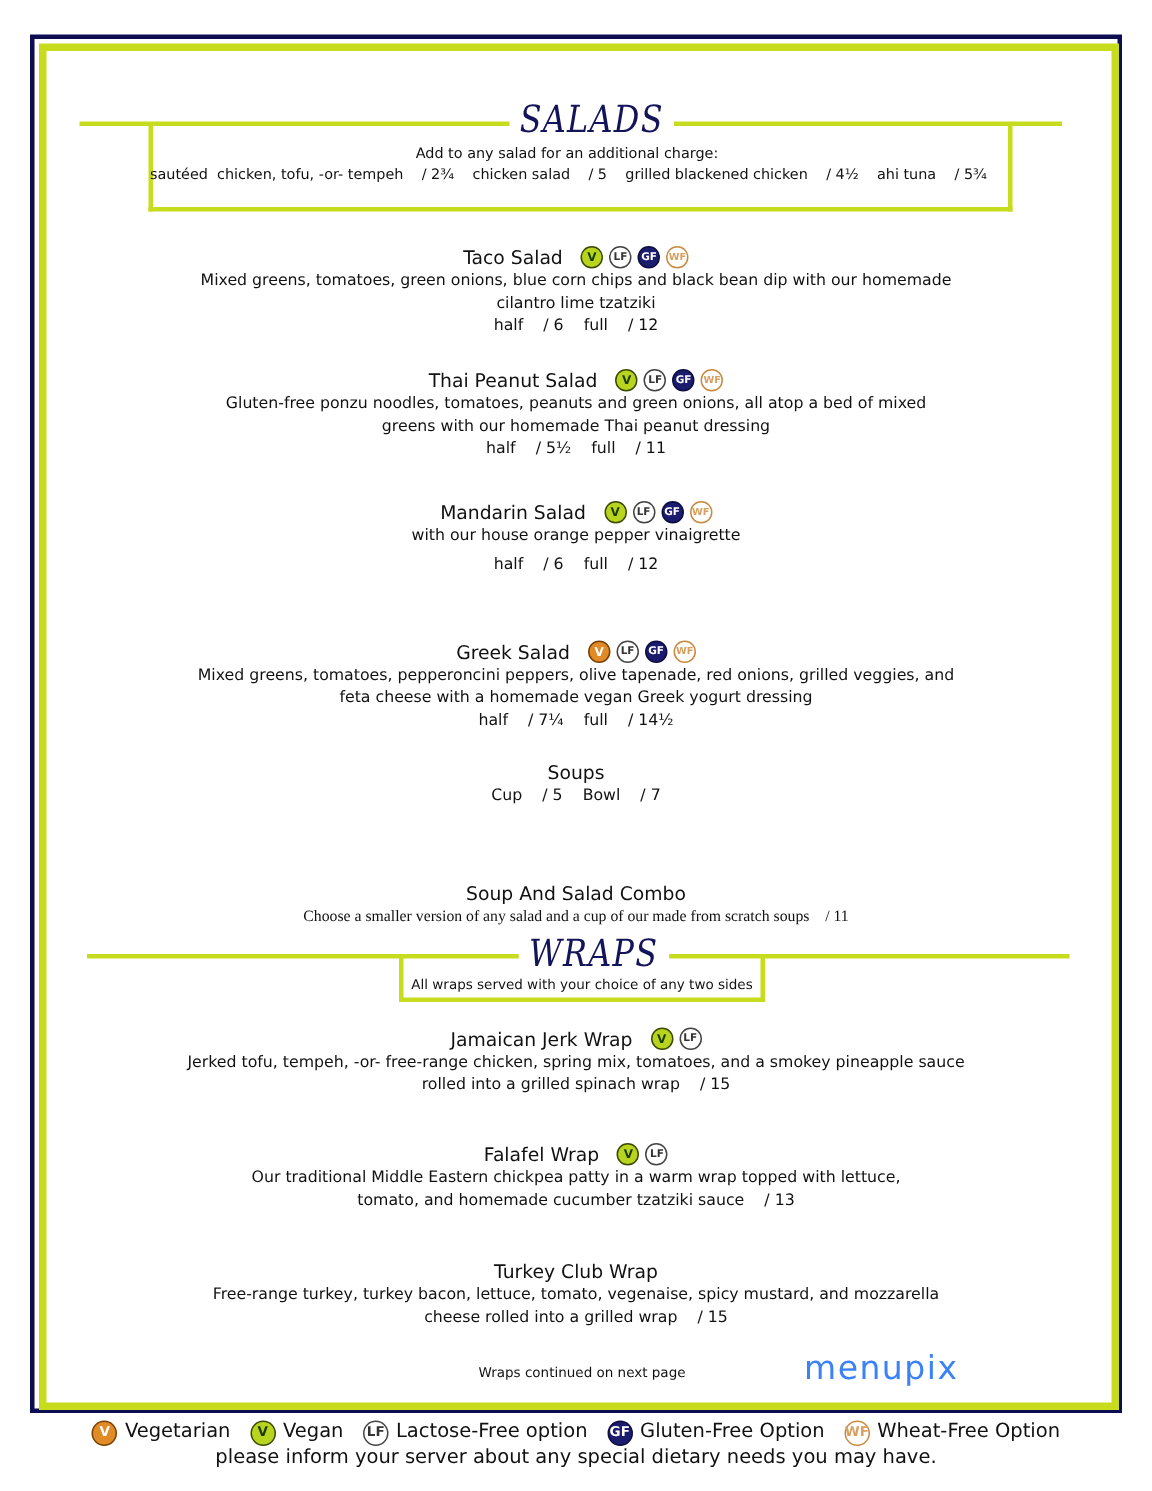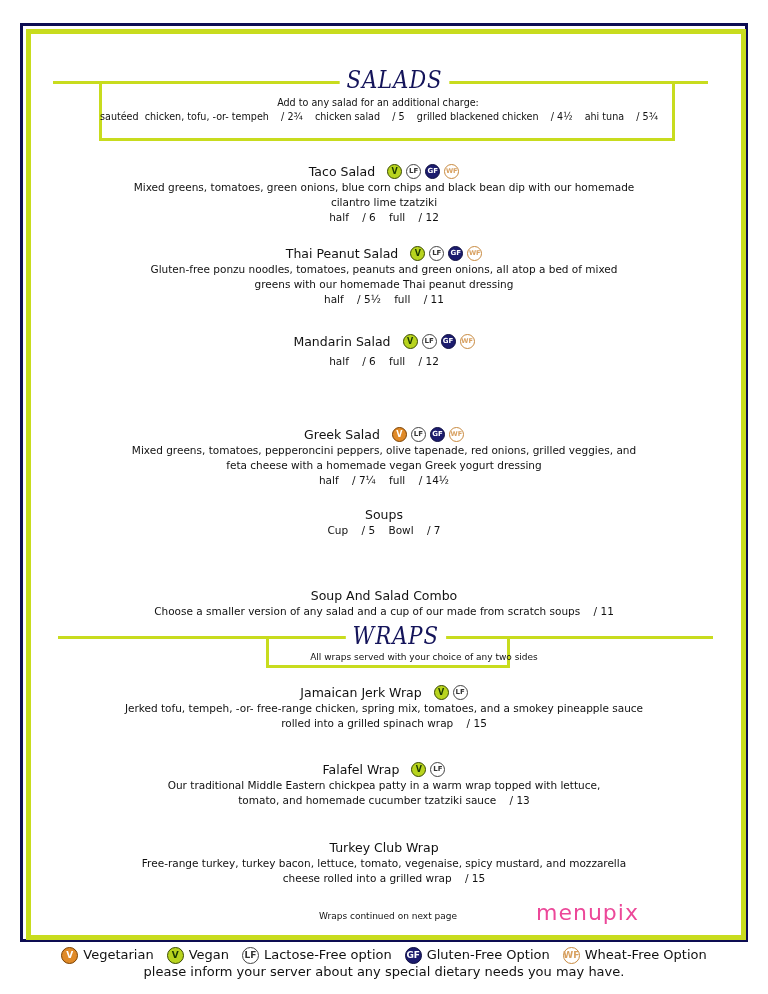--- a/index.html
+++ b/index.html
@@ -29,21 +29,21 @@
   .b-veg { background: #e08a28; color: #fff; border: 1.5px solid #7a4000; }
   .b-lf { background: #fff; color: #333; border: 1.5px solid #444; font-size: 7px; }
   .b-gf { background: #1c1c6e; color: #fff; border: 1.5px solid #0d0d40; font-size: 7px; }
   .b-wf { background: #fff; color: #d8a060; border: 1.5px solid #c88a40; font-size: 6.5px; }
   .note { position: absolute; text-align: center; font-size: 9px; }
   .legend { position: absolute; left: 0; width: 768px; top: 946px; text-align: center;
             font-size: 13px; line-height: 16px; }
   .legend .row { display: inline-flex; align-items: center; gap: 5px; }
   .legend .lg-label { margin-right: 8px; }
   .legend .badge { width: 17px; height: 17px; font-size: 9px; }
-  .watermark { position: absolute; left: 536px; top: 900px; font-size: 22px; color: #ec4899;
+  .watermark { position: absolute; left: 536px; top: 900px; font-size: 22px; color: #3b82f6;
                letter-spacing: 1px; font-family: "DejaVu Sans", sans-serif; text-align: right; }
 </style>
 </head>
 <body>
 
 <div class="outer"></div>
 <div class="inner"></div>
 
 <div class="hline" style="left:53px; top:81px; width:655px;"></div>
 <div class="box" style="left:99px; top:82px; width:570px; height:56px;"></div>
@@ -80,20 +80,21 @@
 </div>
 
 <div class="item" style="top:331px;">
   <div class="name">
       <span class="t">Mandarin Salad</span>
     <span class="badge b-v">V</span>
     <span class="badge b-lf">LF</span>
     <span class="badge b-gf">GF</span>
     <span class="badge b-wf">WF</span>
   </div>
+  <div class="desc">with our house orange pepper vinaigrette</div>
   <div class="price" style="white-space:pre; margin-top:4px;">half    / 6    full    / 12</div>
 </div>
 
 <div class="item" style="top:424px;">
   <div class="name">
       <span class="t">Greek Salad</span>
     <span class="badge b-veg">V</span>
     <span class="badge b-lf">LF</span>
     <span class="badge b-gf">GF</span>
     <span class="badge b-wf">WF</span>
@@ -107,27 +108,27 @@
   <div class="name">
       <span>Soups</span>
     </div>
   <div class="price" style="white-space:pre;">Cup    / 5    Bowl    / 7</div>
 </div>
 
 <div class="item" style="top:569px;margin-top:16px;">
   <div class="name">
       <span>Soup And Salad Combo</span>
     </div>
-  <div class="desc" style="white-space:pre;">Choose a smaller version of any salad and a cup of our made from scratch soups    / 11</div>
+  <div class="desc" style="white-space:pre;font-family:Liberation Serif, serif;">Choose a smaller version of any salad and a cup of our made from scratch soups    / 11</div>
 </div>
 
 <div class="hline" style="left:58px; top:636px; width:655px;"></div>
 <div class="box" style="left:266px; top:637px; width:238px; height:28px;"></div>
 <div class="section-title" style="left:337px; top:622px;">WRAPS</div>
-<div class="note" style="left:266px; width:244px; top:652px;margin-left:36px;">All wraps served with your choice of any two sides</div>
+<div class="note" style="left:266px; width:244px; top:652px;">All wraps served with your choice of any two sides</div>
 
 <div class="item" style="top:682px;">
   <div class="name">
       <span class="t">Jamaican Jerk Wrap</span>
     <span class="badge b-v">V</span>
     <span class="badge b-lf">LF</span>
   </div>
   <div class="desc">Jerked tofu, tempeh, -or- free-range chicken, spring mix, tomatoes, and a smokey pineapple sauce</div>
   <div class="desc" style="white-space:pre;">rolled into a grilled spinach wrap    / 15</div>
 </div>

